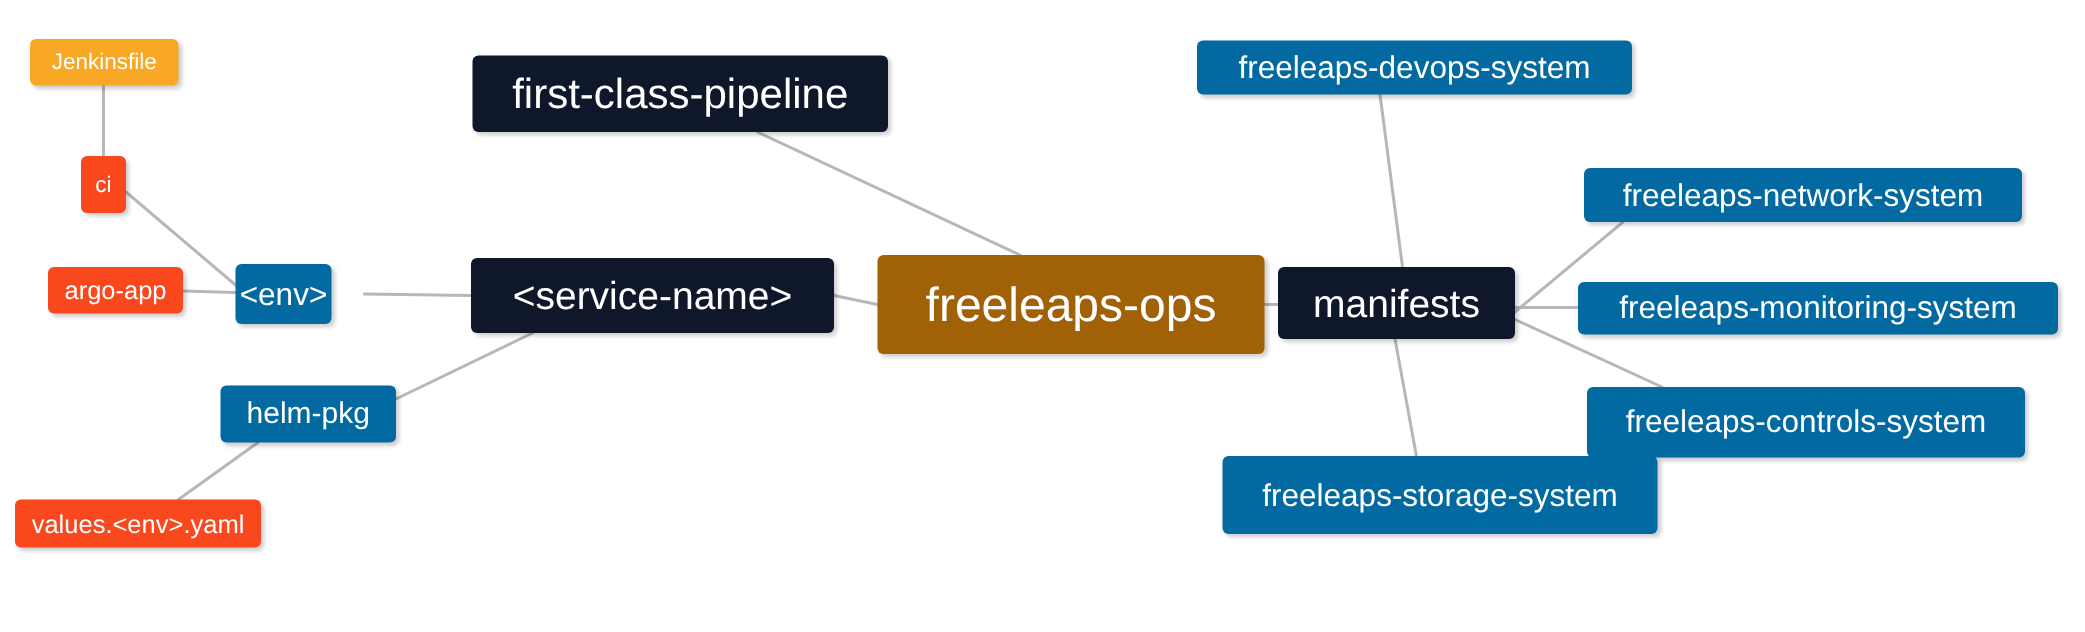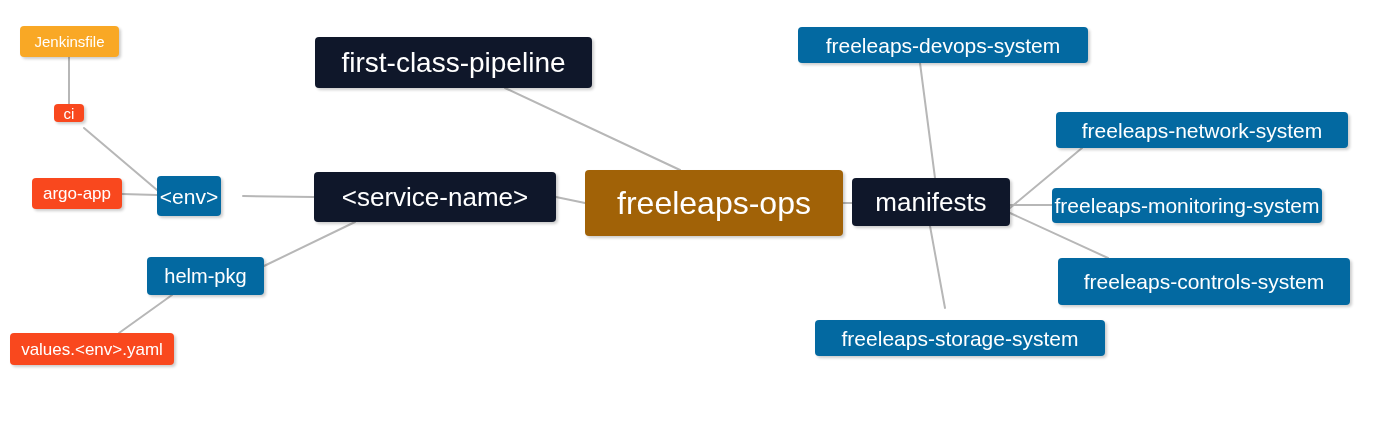--- a/index.html
+++ b/index.html
@@ -84,41 +84,41 @@
       </div>
       <div class="node c-blue" style="left: 852px; top: 178px; width: 158px; height: 48px; font-size: 26px;">
         <span class="node-label">manifests</span>
       </div>
       <div class="node c-green" style="left: 157px; top: 176px; width: 64px; height: 40px; font-size: 21px;">
         <span class="node-label">&lt;env&gt;</span>
       </div>
       <div class="node c-green" style="left: 147px; top: 257px; width: 117px; height: 38px; font-size: 20px;">
         <span class="node-label">helm-pkg</span>
       </div>
-      <div class="node c-red" style="left: 54px; top: 104px; width: 30px; height: 18px; font-size: 15px;">
+      <div class="node c-red" style="left: 54px; top: 104px; width: 30px; height: 38px; font-size: 15px;">
         <span class="node-label">ci</span>
       </div>
       <div class="node c-red" style="left: 32px; top: 178px; width: 90px; height: 31px; font-size: 17px;">
         <span class="node-label">argo-app</span>
       </div>
       <div class="node c-red" style="left: 10px; top: 333px; width: 164px; height: 32px; font-size: 17px;">
         <span class="node-label">values.&lt;env&gt;.yaml</span>
       </div>
       <div class="node c-orange" style="left: 20px; top: 26px; width: 99px; height: 31px; font-size: 15px;">
         <span class="node-label">Jenkinsfile</span>
       </div>
       <div class="node c-green" style="left: 798px; top: 27px; width: 290px; height: 36px; font-size: 21px;">
         <span class="node-label">freeleaps-devops-system</span>
       </div>
       <div class="node c-green" style="left: 1056px; top: 112px; width: 292px; height: 36px; font-size: 21px;">
         <span class="node-label">freeleaps-network-system</span>
       </div>
-      <div class="node c-green" style="left: 1052px; top: 188px; width: 270px; height: 35px; font-size: 21px;">
+      <div class="node c-green" style="left: 1052px; top: 188px; width: 320px; height: 35px; font-size: 21px;">
         <span class="node-label">freeleaps-monitoring-system</span>
       </div>
       <div class="node c-green" style="left: 1058px; top: 258px; width: 292px; height: 47px; font-size: 21px;">
         <span class="node-label">freeleaps-controls-system</span>
       </div>
-      <div class="node c-green" style="left: 815px; top: 320px; width: 290px; height: 36px; font-size: 21px;">
+      <div class="node c-green" style="left: 815px; top: 304px; width: 290px; height: 52px; font-size: 21px;">
         <span class="node-label">freeleaps-storage-system</span>
       </div>
     </div>
 </div>
 
 </body></html>

